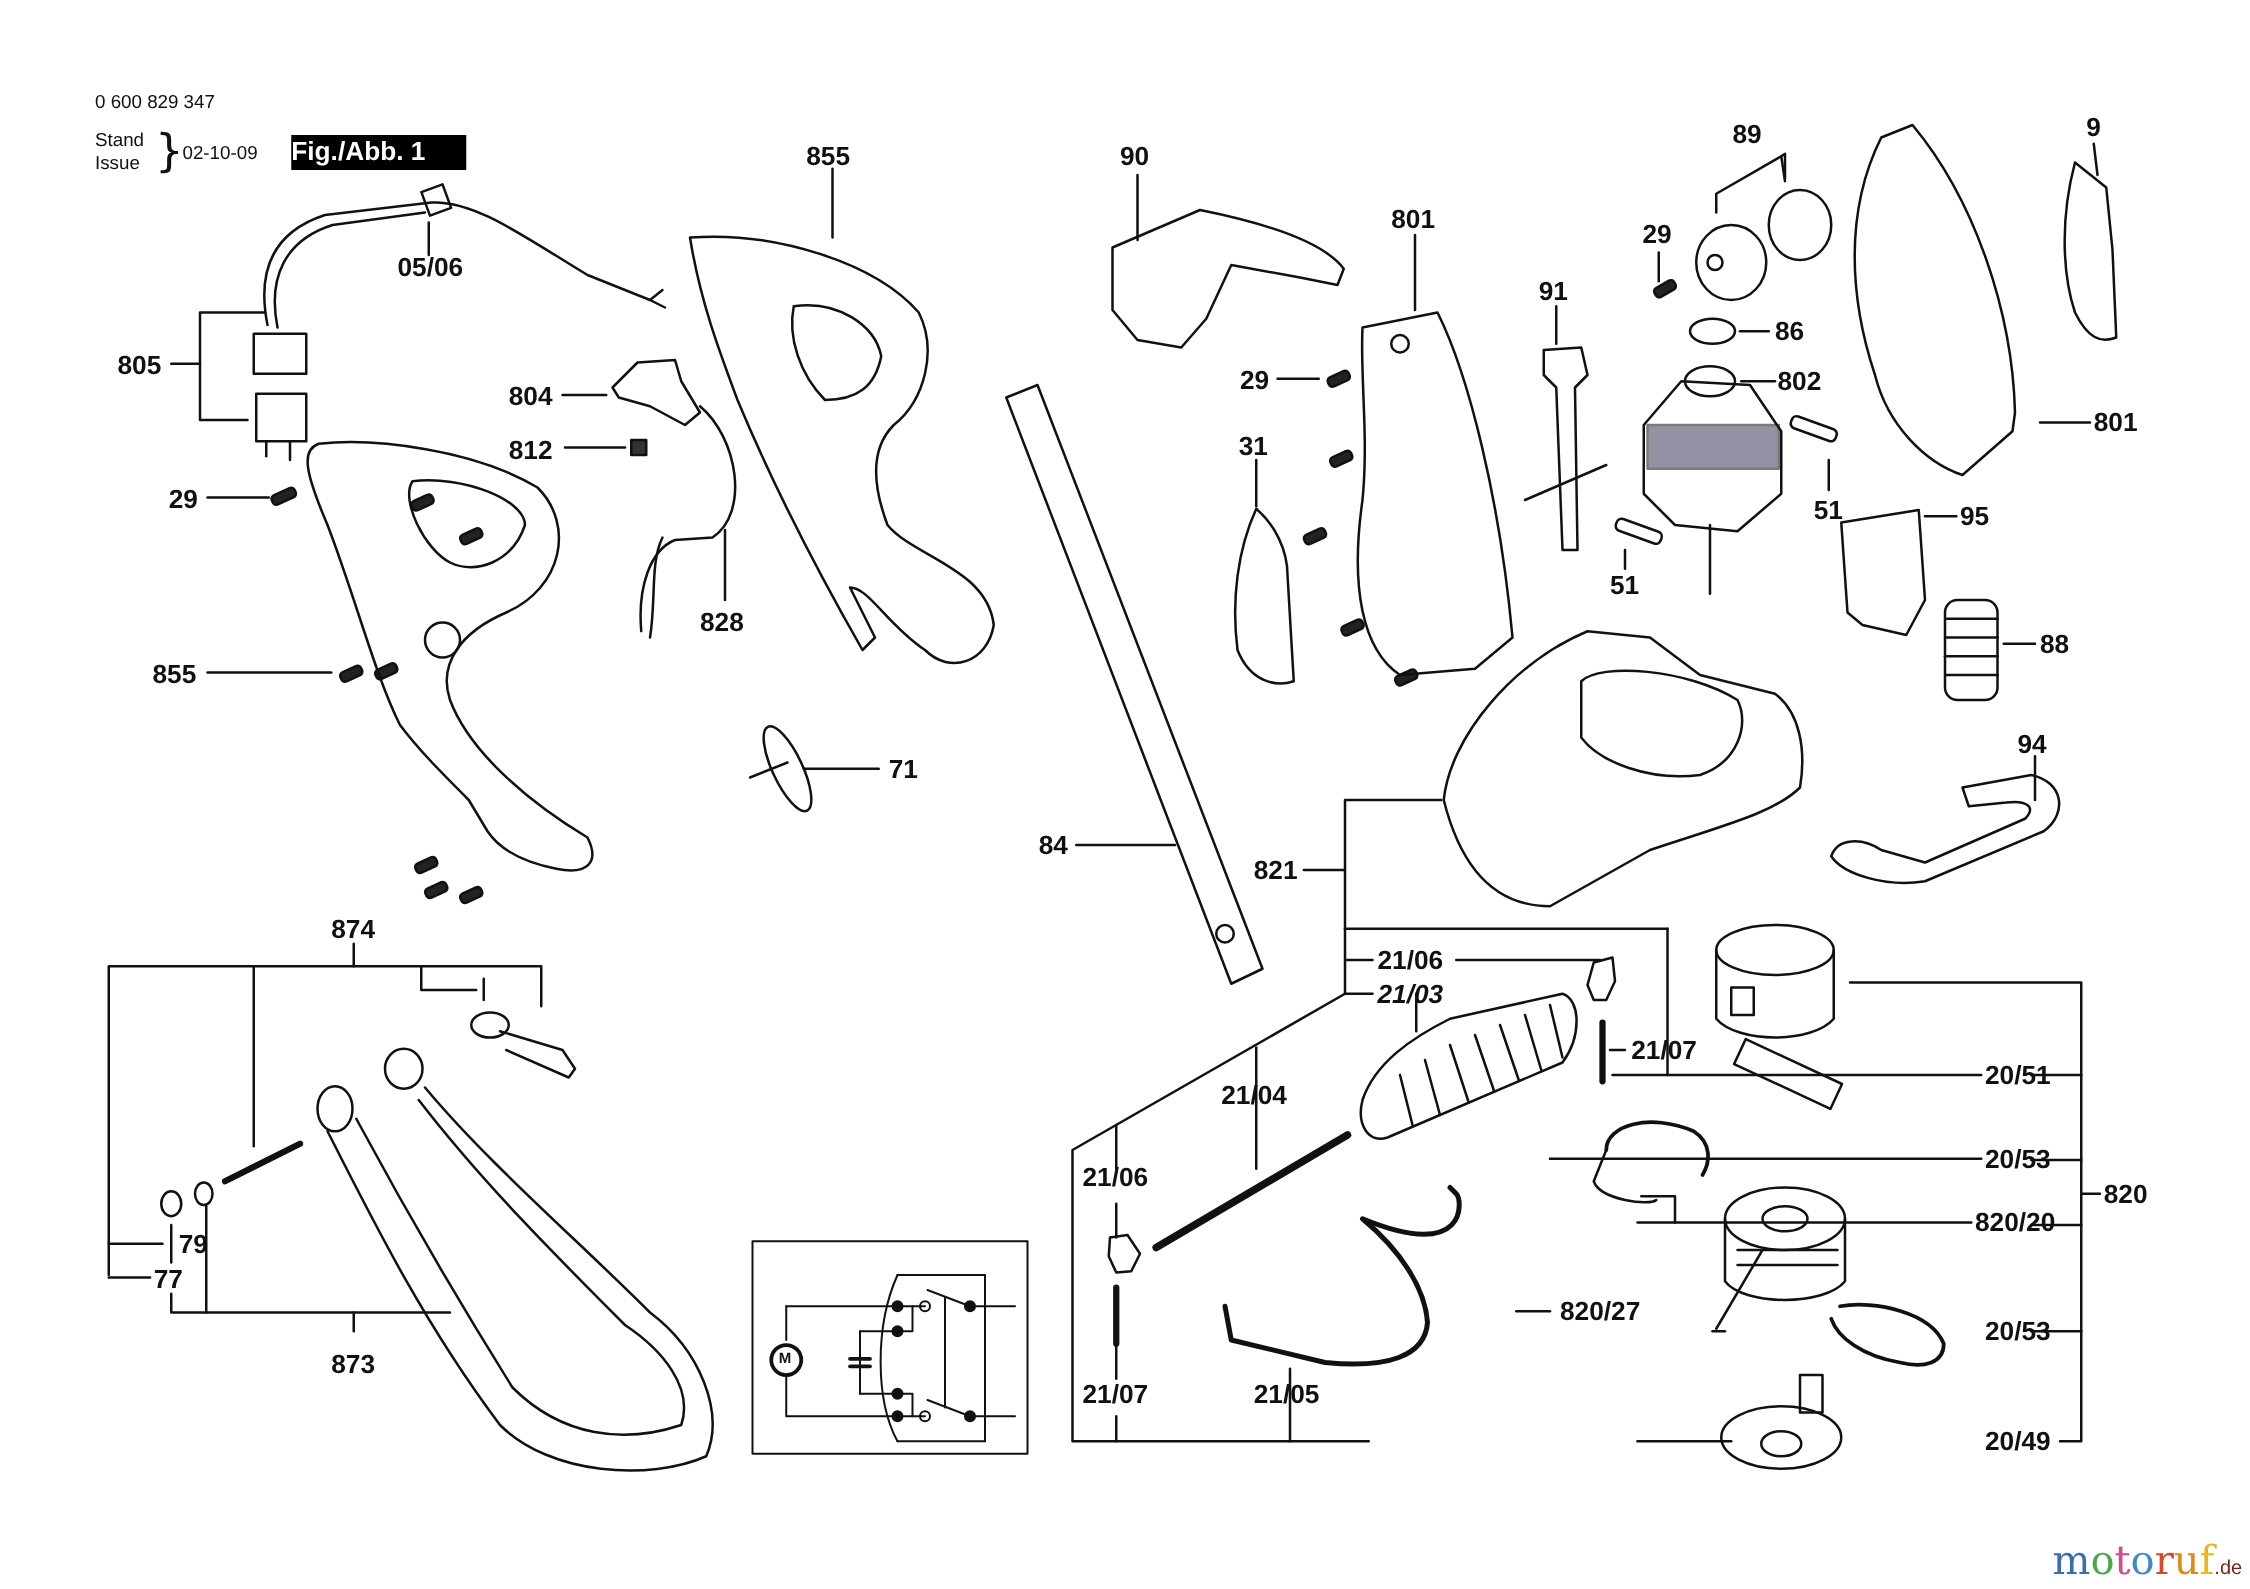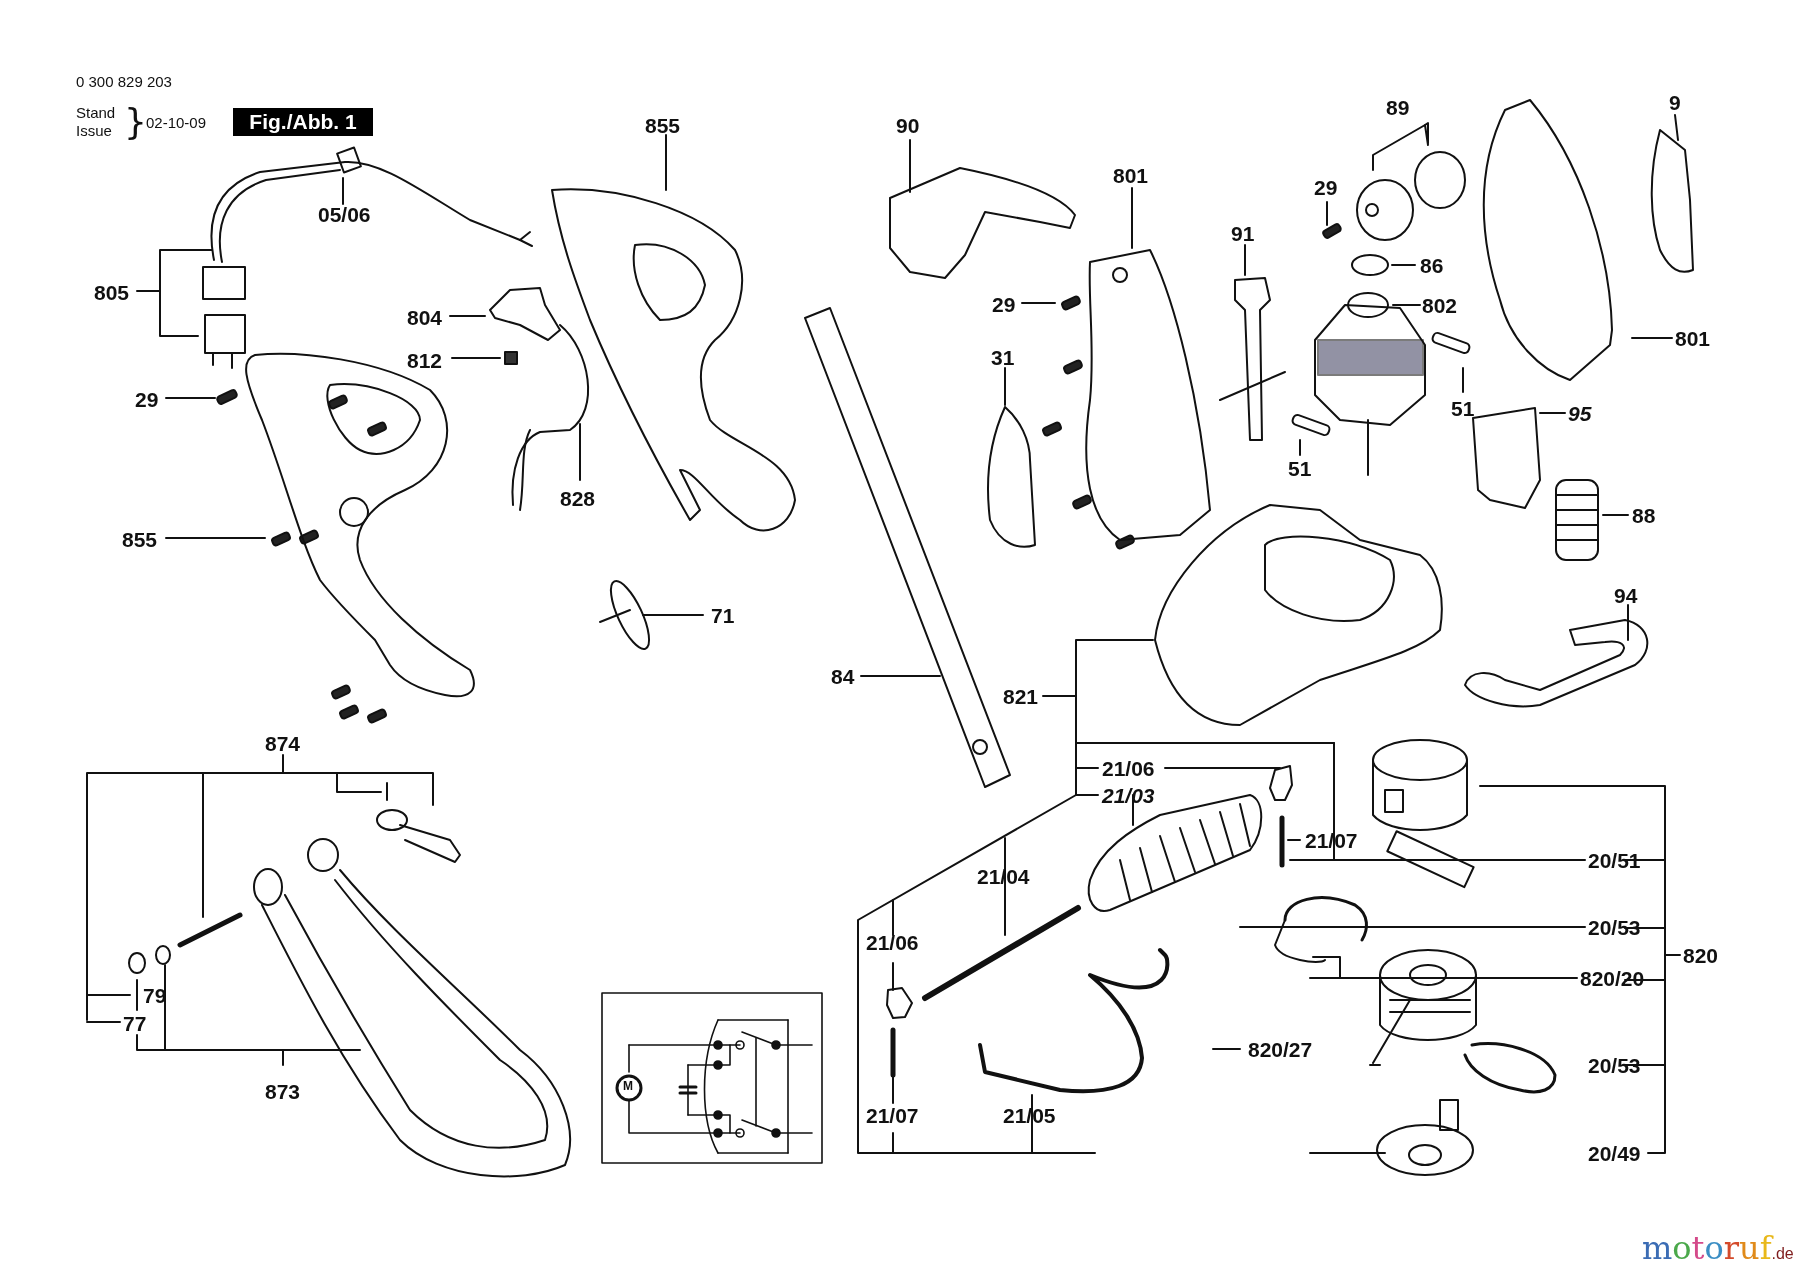--- a/index.html
+++ b/index.html
@@ -1,33 +1,33 @@
 <!DOCTYPE html>
 <html><head>
 <meta charset="utf-8">
 <style>
   html, body { margin:0; padding:0; background:#ffffff; }
   body { width:1800px; height:1271px; position:relative; overflow:hidden; font-family:"Liberation Sans", sans-serif; color:#111; }
   #stage { position:absolute; left:0; top:0; width:1800px; height:1271px; }
   .lbl { position:absolute; font-family:"Liberation Sans", sans-serif; font-weight:bold; font-size:21px; line-height:1; color:#111; white-space:nowrap; cursor:pointer; }
   .hdr { position:absolute; font-family:"Liberation Sans", sans-serif; font-size:15px; color:#111; white-space:nowrap; }
-  .fig-badge { position:absolute; left:233px; top:108px; width:140px; height:28px; background:#000; color:#fff; font-weight:bold; font-size:21px; line-height:28px; text-align:center; font-family:"Liberation Sans", sans-serif; }
+  .fig-badge { position:absolute; left:233px; top:108px; width:140px; height:28px; background:#000; color:#fff; font-weight:bold; font-size:21px; line-height:28px; font-family:"Liberation Sans", sans-serif; }
   .brace { position:absolute; left:124px; top:104px; font-size:36px; line-height:36px; font-family:"DejaVu Sans", sans-serif; color:#111; }
   .notes { position:absolute; left:76px; top:1122px; font-size:16px; line-height:19.5px; color:#111; }
   .notes div { white-space:nowrap; }
   .logo { position:absolute; left:1642px; top:1232px; font-family:"DejaVu Serif", serif; font-size:32px; line-height:1; white-space:nowrap; }
   .logo .de { font-family:"Liberation Sans", sans-serif; font-size:16px; color:#7f1d1d; }
   svg line, svg polyline, svg path, svg rect, svg ellipse, svg circle, svg polygon { vector-effect:non-scaling-stroke; }
 </style>
 </head>
 <body>
 
 <div id="stage">
 
-  <div class="hdr" style="left:76px;top:73px;">0 300 829 203</div>
+  <div class="hdr" style="left:76px;top:73px;">0 600 829 347</div>
   <div class="hdr" style="left:76px;top:104px;">Stand</div>
   <div class="hdr" style="left:76px;top:122px;">Issue</div>
   <div class="brace">}</div>
   <div class="hdr" style="left:146px;top:114px;">02-10-09</div>
   <div class="fig-badge">Fig./Abb. 1</div>
 
   <svg width="1800" height="1271" viewBox="0 0 1800 1271" style="position:absolute;left:0;top:0;" fill="none" stroke="#111" stroke-width="2" stroke-linecap="round" stroke-linejoin="round">
 
     <g stroke-width="2">
 
@@ -376,21 +376,21 @@
   <div class="lbl" style="left:991px;top:347px;">31</div>
   <div class="lbl" style="left:1231px;top:223px;">91</div>
   <div class="lbl" style="left:1314px;top:177px;">29</div>
   <div class="lbl" style="left:1386px;top:97px;">89</div>
   <div class="lbl" style="left:1420px;top:255px;">86</div>
   <div class="lbl" style="left:1422px;top:295px;">802</div>
   <div class="lbl" style="left:1451px;top:398px;">51</div>
   <div class="lbl" style="left:1288px;top:458px;">51</div>
   <div class="lbl" style="left:1669px;top:92px;">9</div>
   <div class="lbl" style="left:1675px;top:328px;">801</div>
-  <div class="lbl" style="left:1568px;top:403px;font-style:italic;">95</div>
+  <div class="lbl" style="left:1568px;top:403px;">95</div>
   <div class="lbl" style="left:1632px;top:505px;">88</div>
   <div class="lbl" style="left:1614px;top:585px;">94</div>
   <div class="lbl" style="left:1003px;top:686px;">821</div>
   <div class="lbl" style="left:1102px;top:758px;">21/06</div>
   <div class="lbl" style="left:1102px;top:785px;font-style:italic;">21/03</div>
   <div class="lbl" style="left:1305px;top:830px;">21/07</div>
   <div class="lbl" style="left:977px;top:866px;">21/04</div>
   <div class="lbl" style="left:866px;top:932px;">21/06</div>
   <div class="lbl" style="left:866px;top:1105px;">21/07</div>
   <div class="lbl" style="left:1003px;top:1105px;">21/05</div>

